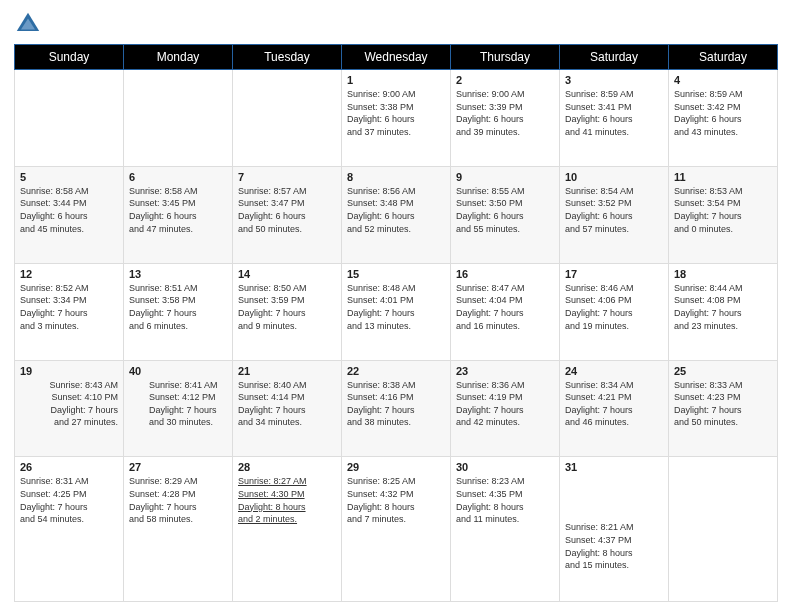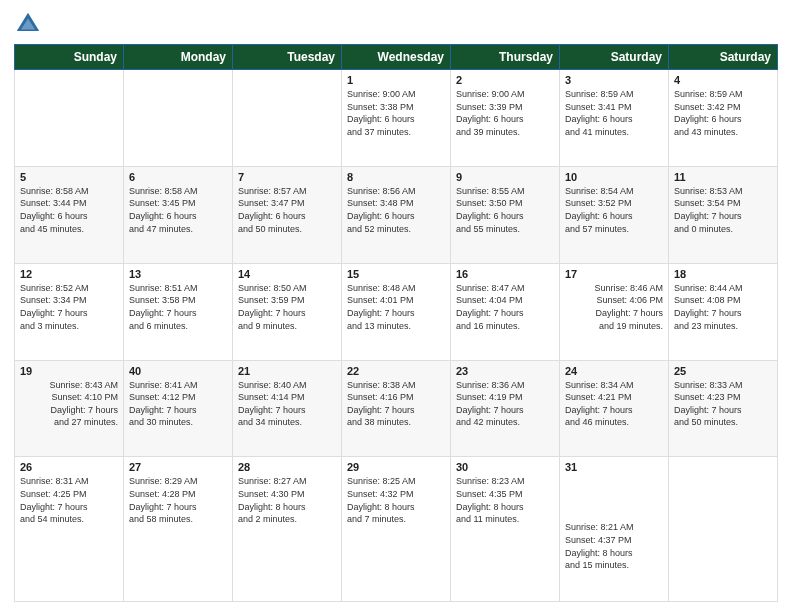--- a/index.html
+++ b/index.html
@@ -61,26 +61,26 @@
       color: #444;
     }
     .calendar {
       flex: 1;
       border: 1px solid #ccc;
       border-collapse: collapse;
       width: 100%;
       table-layout: fixed;
     }
     .calendar th {
-      background-color: #14532d;
+      background-color: #000000;
       color: white;
-      text-align: right;
+      text-align: center;
       padding: 5px 6px;
       font-size: 12px;
-      font-weight: bold;
+      font-weight: normal;
       border: 1px solid #2460a0;
     }
     .calendar td {
       vertical-align: top;
       padding: 4px 5px;
       border: 1px solid #ddd;
       font-size: 9.5px;
       color: #333;
       background: #fff;
       height: 80px;
@@ -253,21 +253,21 @@
           </td>
           <td>
             <span class="day-num">16</span>
             <div class="day-info" style="white-space: pre-line;">Sunrise: 8:47 AM
 Sunset: 4:04 PM
 Daylight: 7 hours
 and 16 minutes.</div>
           </td>
           <td>
             <span class="day-num">17</span>
-            <div class="day-info" style="white-space: pre-line; text-align: right;">Sunrise: 8:46 AM
+            <div class="day-info" style="white-space: pre-line;">Sunrise: 8:46 AM
 Sunset: 4:06 PM
 Daylight: 7 hours
 and 19 minutes.</div>
           </td>
           <td>
             <span class="day-num">18</span>
             <div class="day-info" style="white-space: pre-line;">Sunrise: 8:44 AM
 Sunset: 4:08 PM
 Daylight: 7 hours
 and 23 minutes.</div>
@@ -276,21 +276,21 @@
         <tr>
           <td>
             <span class="day-num">19</span>
             <div class="day-info" style="white-space: pre-line; text-align: right;">Sunrise: 8:43 AM
 Sunset: 4:10 PM
 Daylight: 7 hours
 and 27 minutes.</div>
           </td>
           <td>
             <span class="day-num">40</span>
-            <div class="day-info" style="white-space: pre-line;">Sunrise: 8:41 AM
+            <div class="day-info" style="white-space: pre-line; margin-left: 20px;">Sunrise: 8:41 AM
 Sunset: 4:12 PM
 Daylight: 7 hours
 and 30 minutes.</div>
           </td>
           <td>
             <span class="day-num">21</span>
             <div class="day-info" style="white-space: pre-line;">Sunrise: 8:40 AM
 Sunset: 4:14 PM
 Daylight: 7 hours
 and 34 minutes.</div>
@@ -334,21 +334,21 @@
           </td>
           <td>
             <span class="day-num">27</span>
             <div class="day-info" style="white-space: pre-line;">Sunrise: 8:29 AM
 Sunset: 4:28 PM
 Daylight: 7 hours
 and 58 minutes.</div>
           </td>
           <td>
             <span class="day-num">28</span>
-            <div class="day-info" style="white-space: pre-line;">Sunrise: 8:27 AM
+            <div class="day-info" style="white-space: pre-line; text-decoration: underline;">Sunrise: 8:27 AM
 Sunset: 4:30 PM
 Daylight: 8 hours
 and 2 minutes.</div>
           </td>
           <td>
             <span class="day-num">29</span>
             <div class="day-info" style="white-space: pre-line;">Sunrise: 8:25 AM
 Sunset: 4:32 PM
 Daylight: 8 hours
 and 7 minutes.</div>

